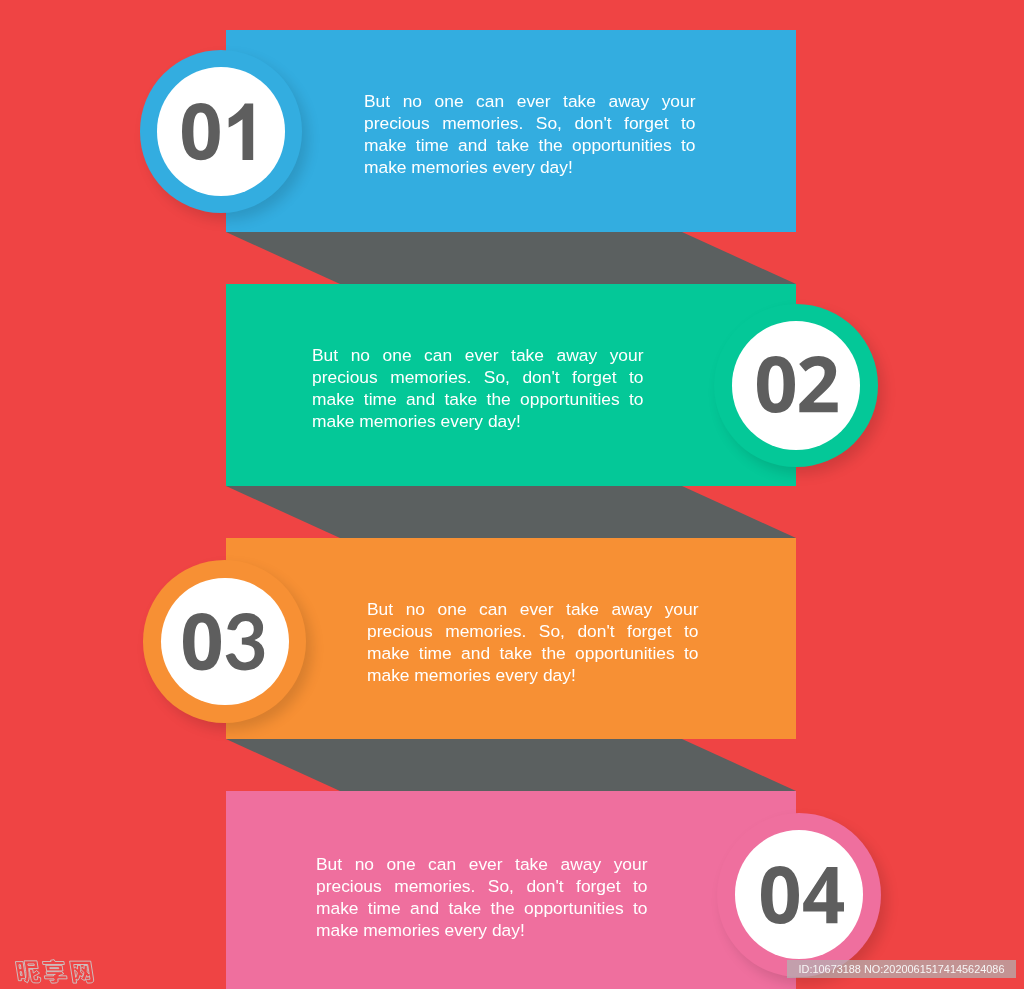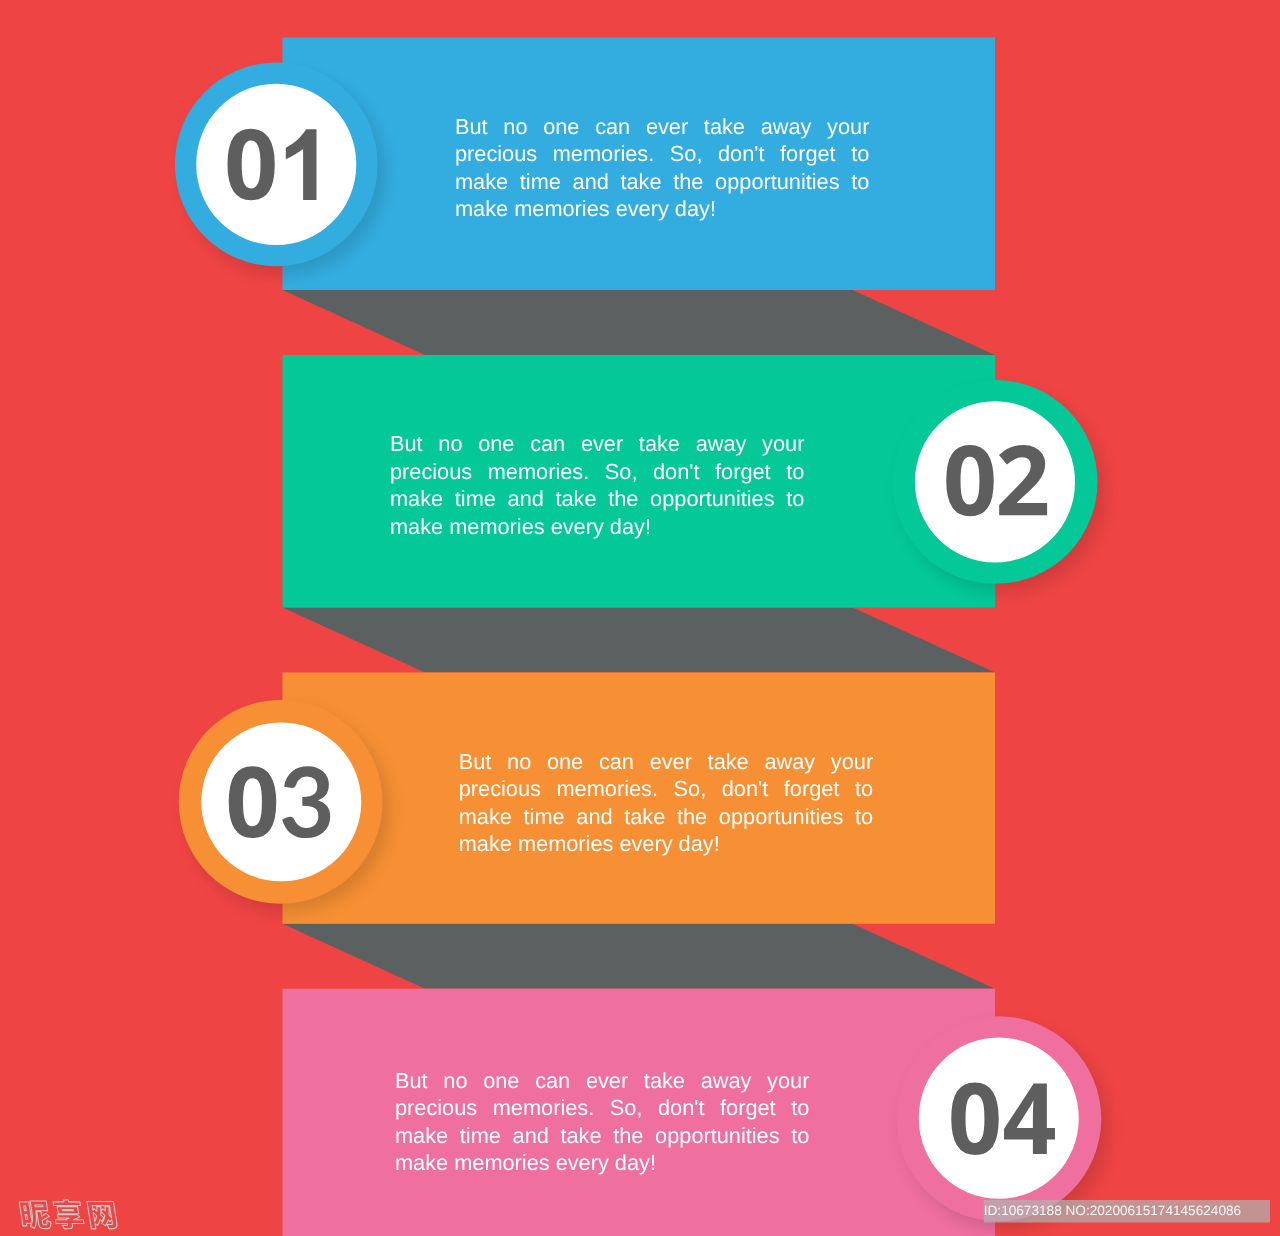--- a/index.html
+++ b/index.html
@@ -22,21 +22,21 @@
 
   .watermark{position:absolute;left:0;top:0;}
   .wm-logo{position:absolute;left:15px;top:957px;overflow:visible;}
   .wm-site{position:absolute;left:103px;top:960px;font-size:16.5px;font-weight:bold;
            font-style:italic;color:transparent;letter-spacing:-0.2px;
            -webkit-text-stroke:1px #cfcfcf;
            font-family:Liberation Mono, monospace;margin-top:30px;}
 
   .idbar{position:absolute;left:787px;top:959.5px;width:229px;height:18px;line-height:18px;
          background:rgba(178,178,178,0.72);color:#f7f7f7;font-size:10.9px;
-         text-align:left;white-space:nowrap;
+         text-align:center;white-space:nowrap;
          font-family:"Liberation Sans",sans-serif;}
 </style>
 </head>
 <body>
 
 <div id="stage" style="background: #ef4444;">
 
   <svg class="connector" viewBox="0 0 570 52" preserveAspectRatio="none" style="left: 226px; top: 232px; width: 570px; height: 52px;">
       <polygon points="0,0 456,0 570,52 114,52" fill="#5b6060"></polygon>
     </svg>

